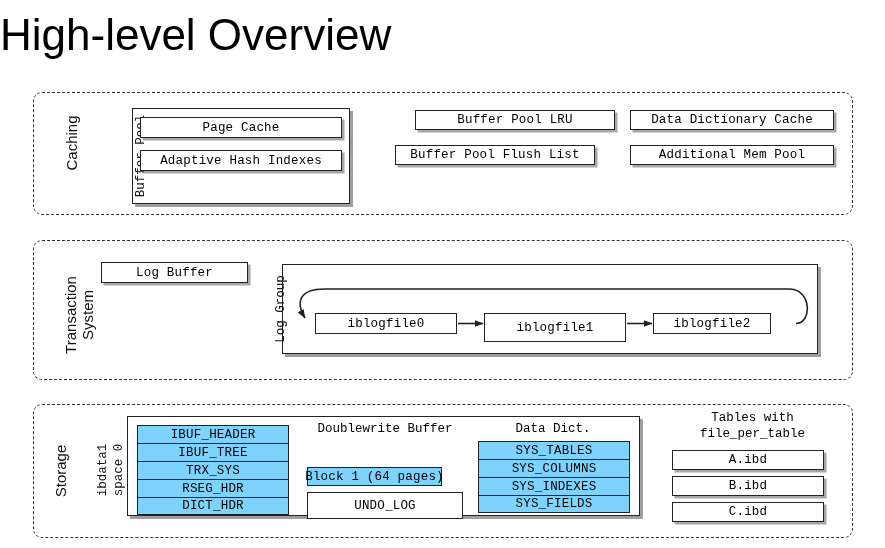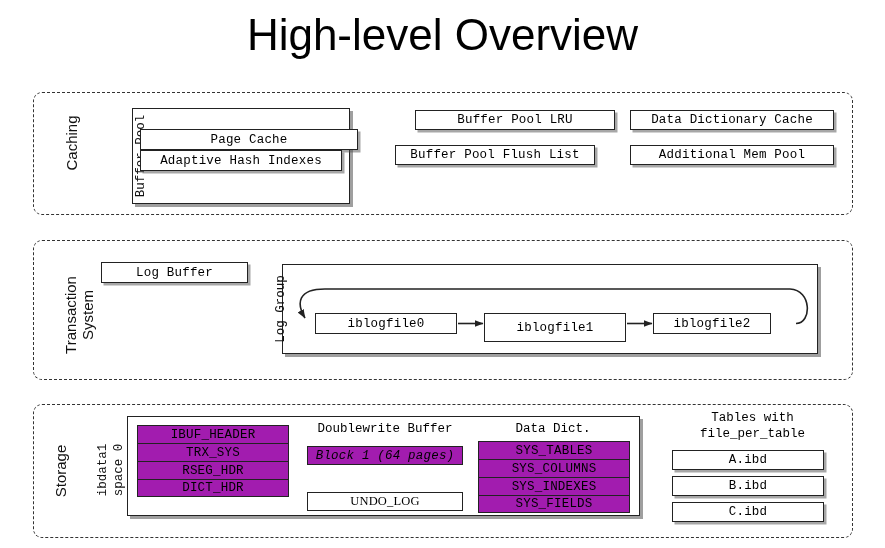--- a/index.html
+++ b/index.html
@@ -15,21 +15,21 @@
     color: #000000;
     overflow: hidden;
   }
 
   
   #page-title {
     position: absolute;
     left: 0;
     top: 10px;
     width: 885px;
-    text-align: center;
+    text-align: left;
     font-family: "Liberation Sans", sans-serif;
     font-size: 44px;
     font-weight: 400;
     letter-spacing: 0px;
     color: #000;
     white-space: nowrap;
   }
 
   
   .section {
@@ -97,21 +97,21 @@
 
   
   .stack {
     position: absolute;
     box-sizing: border-box;
   }
   .stack .row {
     box-sizing: border-box;
     border: 1.3px solid #222;
     border-bottom: none;
-    background: #a21caf;
+    background: #7dd3fc;
     font-family: "Liberation Mono", monospace;
     font-size: 12.5px;
     color: #000;
     display: flex;
     align-items: center;
     justify-content: center;
     white-space: nowrap;
     letter-spacing: 0.2px;
   }
   .stack .row:last-child { border-bottom: 1.3px solid #222; }
@@ -139,21 +139,21 @@
 <body>
 
 <div id="page-title">High-level Overview</div>
 
 <div class="section" id="section-caching"></div>
 <div class="section-label" style="left:44px; top:133px; width:60px; height:20px;">Caching</div>
 
 <div class="box shadow" style="left:132px; top:108px; width:218px; height:96px;"></div>
 <div class="vlabel-mono" style="left:98px; top:147px; width:90px; height:18px;">Buffer Pool</div>
 
-<div class="cell sh" style="left:140px; top:129px; width:218px; height:21px;">Page Cache</div>
+<div class="cell sh" style="left:140px; top:117px; width:202px; height:21px;">Page Cache</div>
 <div class="cell sh" style="left:140px; top:150px; width:202px; height:21px;">Adaptive Hash Indexes</div>
 
 <div class="cell sh" style="left:395px; top:110px; width:200px; height:20px;margin-left:20px;">Buffer Pool LRU</div>
 <div class="cell sh" style="left:630px; top:110px; width:204px; height:20px;">Data Dictionary Cache</div>
 <div class="cell sh" style="left:395px; top:145px; width:200px; height:20px;">Buffer Pool Flush List</div>
 <div class="cell sh" style="left:630px; top:145px; width:204px; height:20px;">Additional Mem Pool</div>
 
 <div class="section" id="section-trx"></div>
 <div class="section-label" style="left:27px; top:298px; width:105px; height:34px;"><span>Transaction</span><br><span>System</span></div>
 
@@ -180,30 +180,31 @@
 <div class="section" id="section-storage"></div>
 <div class="section-label" style="left:33px; top:461px; width:60px; height:20px;">Storage</div>
 
 <div class="vlabel-mono" style="left:70px; top:461px; width:70px; height:18px;">ibdata1</div>
 <div class="vlabel-mono" style="left:86px; top:461px; width:70px; height:18px;">space 0</div>
 
 <div class="box shadow" style="left:127px; top:416px; width:513px; height:100px;"></div>
 
 <div class="stack" style="left:137px; top:425px; width:152px;">
   <div class="row" style="height:18px;">IBUF_HEADER</div>
+  <div class="row" style="height:18px;">IBUF_TREE</div>
   <div class="row" style="height:18px;">TRX_SYS</div>
   <div class="row" style="height:18px;">RSEG_HDR</div>
   <div class="row" style="height:18px;">DICT_HDR</div>
 </div>
 
 <div class="caption" style="left:305px; top:421px; width:160px;">Doublewrite Buffer</div>
-<div class="stack" style="left:307px; top:446px; width:156px;font-style:italic;">
+<div class="stack" style="left:307px; top:467px; width:135px;">
   <div class="row" style="height:19px;">Block 1 (64 pages)</div>
 </div>
-<div class="cell" style="left:307px; top:492px; width:156px; height:19px;font-family:Liberation Serif, serif;">UNDO_LOG</div>
+<div class="cell" style="left:307px; top:492px; width:156px; height:27px;">UNDO_LOG</div>
 
 <div class="caption" style="left:478px; top:421px; width:150px;">Data Dict.</div>
 <div class="stack" style="left:478px; top:441px; width:152px;border-radius:10px;">
   <div class="row" style="height:18px;">SYS_TABLES</div>
   <div class="row" style="height:18px;">SYS_COLUMNS</div>
   <div class="row" style="height:18px;">SYS_INDEXES</div>
   <div class="row" style="height:18px;">SYS_FIELDS</div>
 </div>
 
 <div class="caption" style="left:670px; top:410px; width:165px;"><span>Tables with</span><br><span>file_per_table</span></div>

